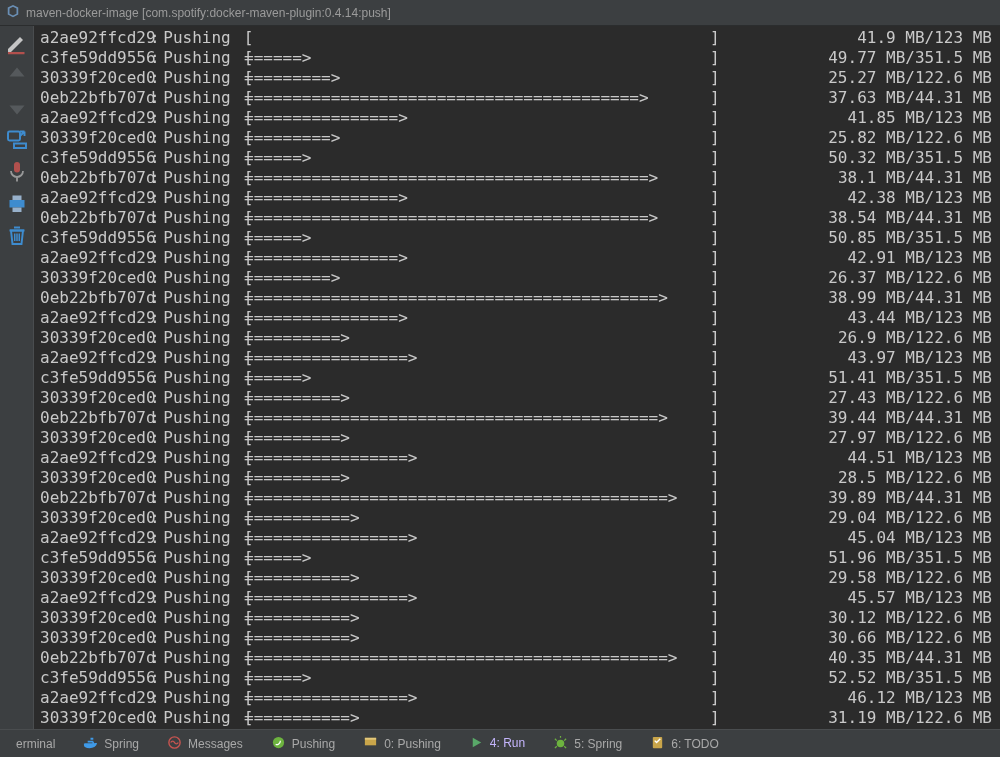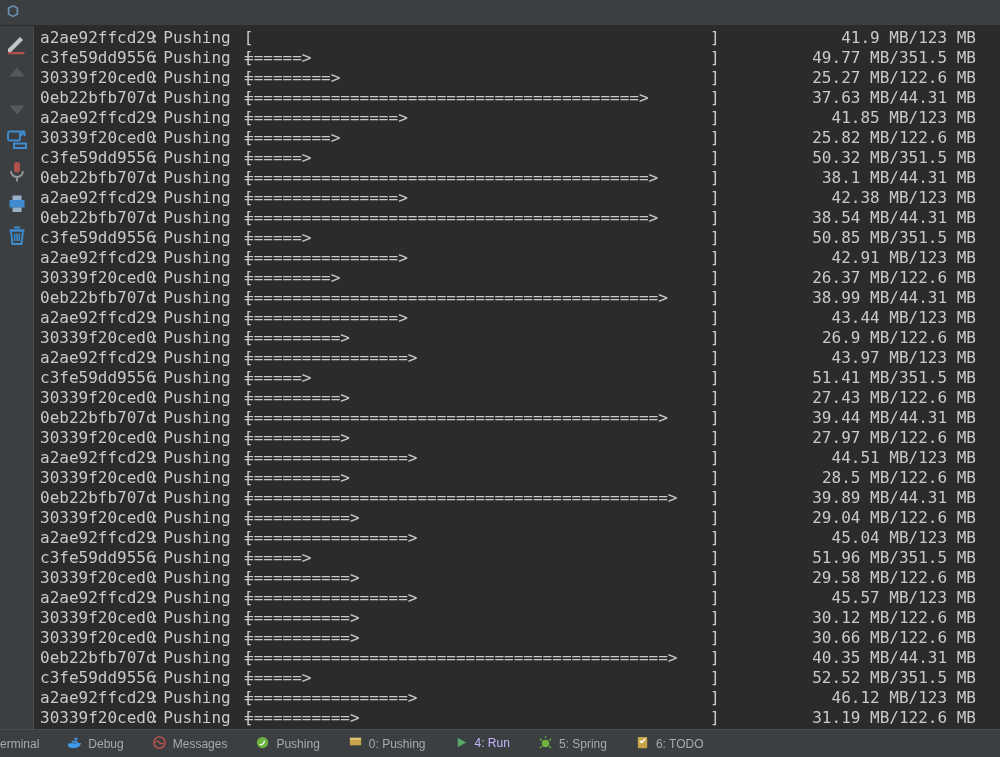--- a/index.html
+++ b/index.html
@@ -67,29 +67,29 @@
     height: 20px;
     align-items: center;
     padding-left: 6px;
   }
   .cell-hash { width: 110px; }
   .cell-col  { width: 10px; }
   .cell-act  { width: 74px; text-align: center; }
   .cell-lb   { width: 10px; }
   .cell-bar  { width: 466px; overflow: hidden; }
   .cell-rb   { width: 10px; }
-  .cell-sz   { flex: 1; text-align: right; padding-right: 24px; }
+  .cell-sz   { flex: 1; text-align: right; padding-right: 8px; }
   .bottom-bar {
     height: 28px;
     background: #3c3f41;
     border-top: 1px solid #4a4d4f;
     display: flex;
     align-items: center;
     gap: 28px;
-    padding-left: 0;
+    padding-left: 16px;
     font-family: "Segoe UI", "Lucida Grande", sans-serif;
     font-size: 12px;
     color: #a9a9a9;
   }
   .bb-item {
     display: flex;
     align-items: center;
     gap: 6px;
     cursor: pointer;
   }
@@ -103,20 +103,21 @@
 <body>
 
 <div class="tab-bar">
   <div class="tab">
     <span>
       <svg viewBox="0 0 16 16">
           <path fill="#6a8fb5" d="M8 1l6 3v8l-6 3-6-3V4z"></path>
           <path fill="#3c3f41" d="M8 3l4 2v6l-4 2-4-2V5z"></path>
         </svg>
     </span>
+    <span>maven-docker-image [com.spotify:docker-maven-plugin:0.4.14:push]</span>
   </div>
 </div>
 
 <div class="main">
 
   <div class="gutter">
     <div class="gutter-btn">
       <svg viewBox="0 0 16 16">
           <path d="M2 12l8-8 2 2-8 8H2z" fill="#dddddd"></path>
           <rect x="2" y="14" width="11" height="1.5" fill="#c75450"></rect>
@@ -168,21 +169,21 @@
 
 <div class="bottom-bar">
   <div class="bb-item">
     <span>erminal</span>
   </div>
   <div class="bb-item">
     <span><svg viewBox="0 0 16 16">
           <path fill="#3f9ae8" d="M2 9h3v2H2zM5 9h3v2H5zM8 9h3v2H8zM5 6h3v2H5zM8 6h3v2H8zM8 3h3v2H8z"></path>
           <path fill="#3f9ae8" d="M1 11c0 2 2 3 6 3s7-2 8-5c-1-1-3 0-3 0s0-2-2-2c0 2 0 2 0 2H1z"></path>
         </svg></span>
-    <span>Debug</span>
+    <span>Spring</span>
   </div>
   <div class="bb-item">
     <span><svg viewBox="0 0 16 16">
           <circle cx="8" cy="8" r="6" fill="none" stroke="#c75450" stroke-width="1.5"></circle>
           <path d="M4 8c1-2 3-2 4 0s3 2 4 0" fill="none" stroke="#c75450" stroke-width="1.5"></path>
         </svg></span>
     <span>Messages</span>
   </div>
   <div class="bb-item">
     <span><svg viewBox="0 0 16 16">

